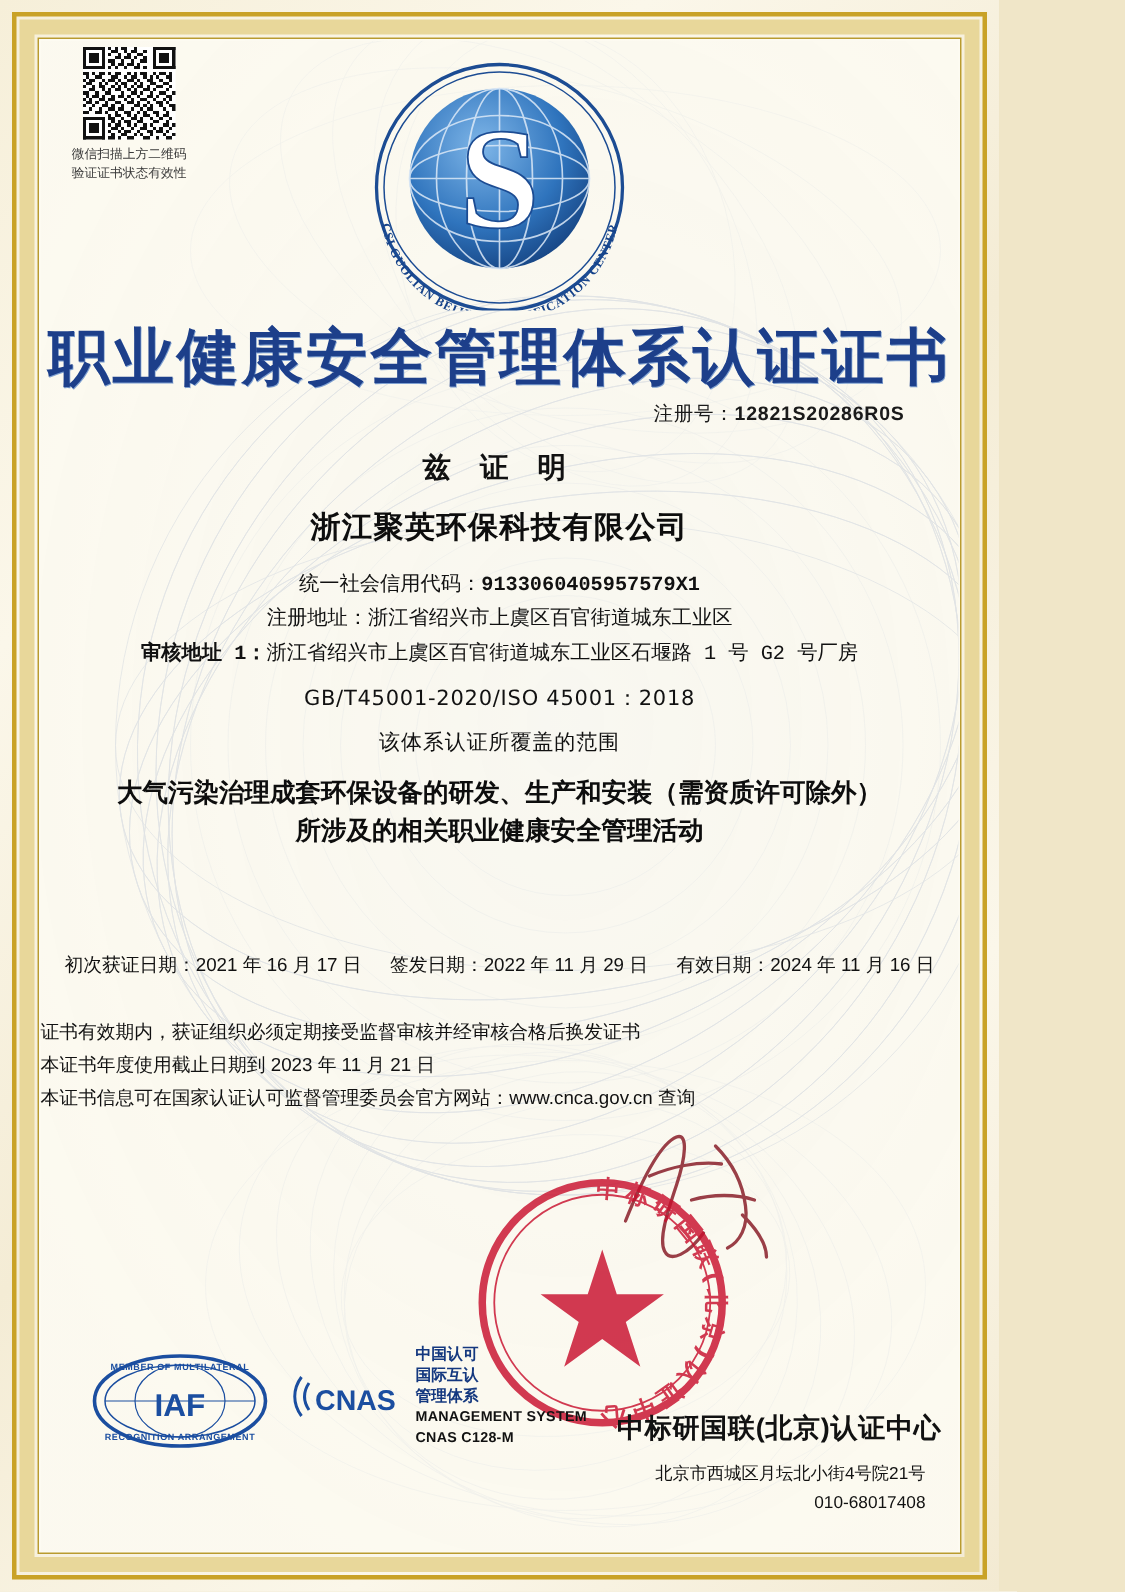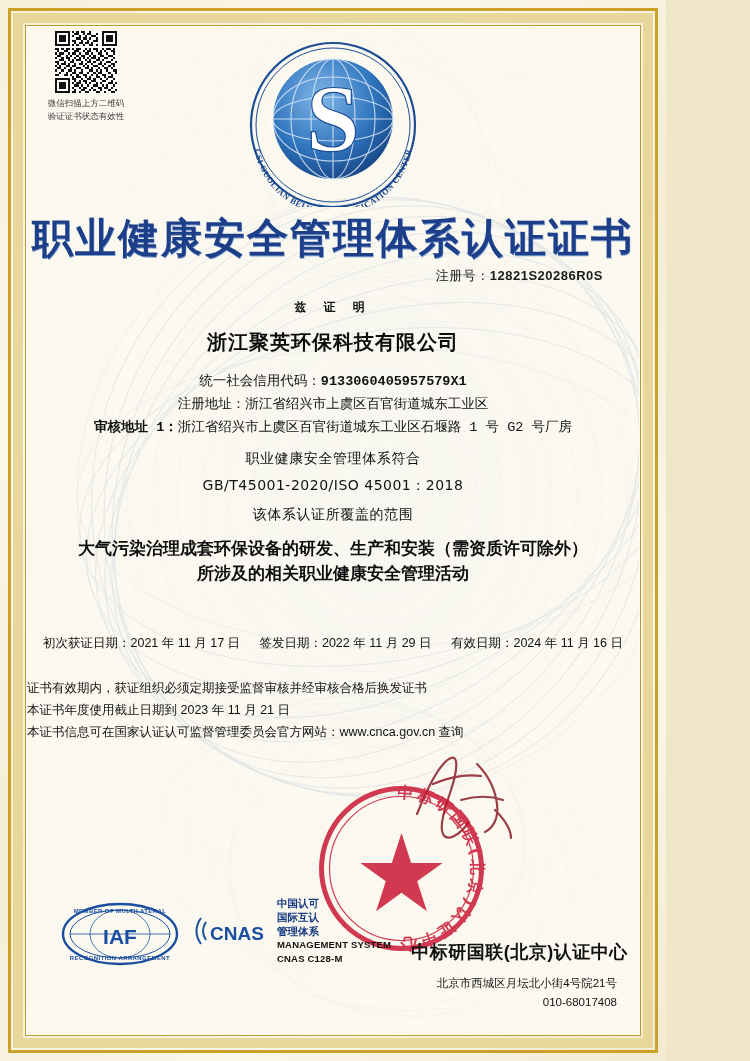--- a/index.html
+++ b/index.html
@@ -70,21 +70,21 @@
     font-size:13px;color:#1a1a1a;
     letter-spacing:.5px;
   }
   .reg-no b{font-weight:bold;}
 
   
   .body{
     position:absolute;left:0;right:0;top:272px;
     text-align:center;color:#111;
   }
-  .zizheng{font-size:12px;letter-spacing:7px;font-weight:bold;margin-bottom:13px;color:#111;}
+  .zizheng{font-size:19px;letter-spacing:7px;font-weight:bold;margin-bottom:13px;color:#111;}
   .company{font-size:20px;font-weight:bold;letter-spacing:1px;margin-bottom:14px;color:#0d0d0d;}
   .line{font-size:13.5px;line-height:23px;color:#111;font-family:Liberation Mono, monospace;}
   .line b{font-weight:bold;}
   .scope-title{font-size:14px;margin-top:11px;letter-spacing:.6px;}
   .std{font-size:14px;margin-top:9px;letter-spacing:.5px;font-family:"DejaVu Sans",sans-serif;}
   .cover{font-size:14px;margin-top:11px;letter-spacing:.6px;}
   .scope-body{font-size:17px;margin-top:12px;line-height:25px;font-weight:bold;color:#0d0d0d;}
 
   
   .dates{
@@ -480,32 +480,31 @@
       <div class="line">
         <span>统一社会信用代码：</span><b>9133060405957579X1</b>
       </div>
       <div class="line">
         <span>注册地址：</span><span>浙江省绍兴市上虞区百官街道城东工业区</span>
       </div>
       <div class="line">
         <b>审核地址 1：</b><span>浙江省绍兴市上虞区百官街道城东工业区石堰路 1 号 G2 号厂房</span>
       </div>
 
-      <div class="scope-title">职业健康安全管理体系符合</div>
       <div class="std">GB/T45001-2020/ISO 45001：2018</div>
       <div class="cover">该体系认证所覆盖的范围</div>
       <div class="scope-body">
         <div>大气污染治理成套环保设备的研发、生产和安装（需资质许可除外）</div>
         <div>所涉及的相关职业健康安全管理活动</div>
       </div>
     </div>
 
     <div class="dates">
       <span>
-        <span>初次获证日期：</span><span>2021 年 11 月 17 日</span>
+        <span>初次获证日期：</span><span>2021 年 16 月 17 日</span>
       </span>
       <span>
         <span>签发日期：</span><span>2022 年 11 月 29 日</span>
       </span>
       <span>
         <span>有效日期：</span><span>2024 年 11 月 16 日</span>
       </span>
     </div>
 
     <div class="notes">

